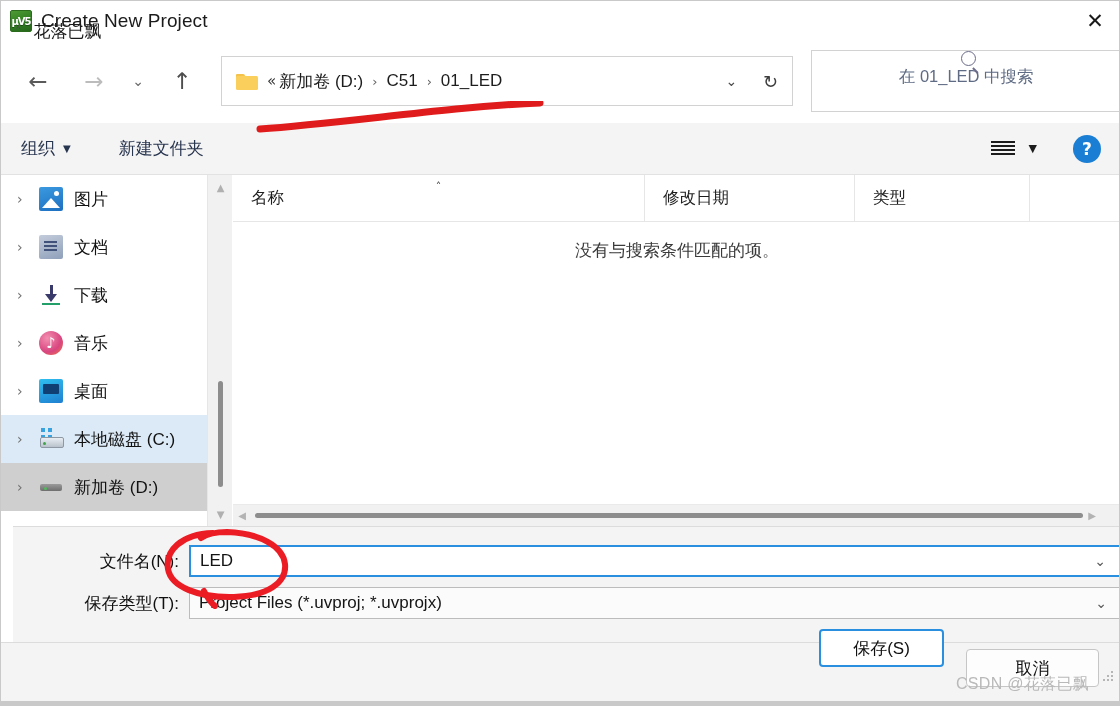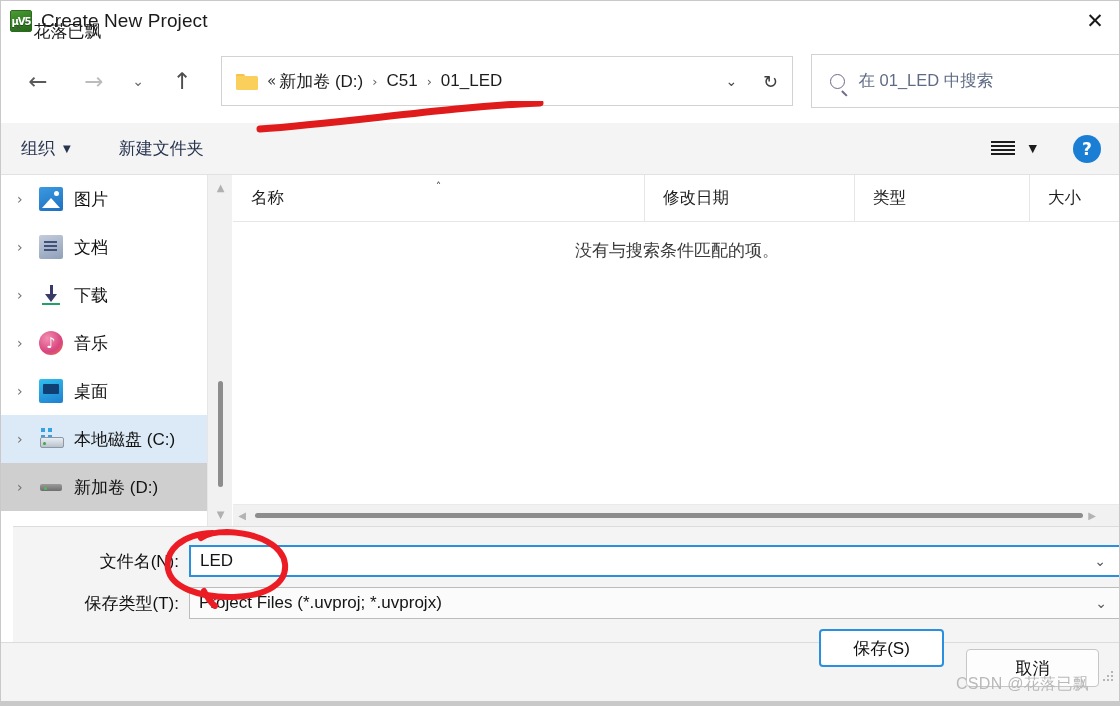--- a/index.html
+++ b/index.html
@@ -95,24 +95,24 @@
     width: 34px; height: 46px; display: flex; align-items: center; justify-content: center;
     color: #4a4a4a; font-size: 14px; cursor: pointer; font-family: "DejaVu Sans", sans-serif;
   }
   .addr-refresh {
     width: 44px; height: 46px; display: flex; align-items: center; justify-content: center;
     color: #3d3d3d; font-size: 18px; cursor: pointer; font-family: "DejaVu Sans", sans-serif;
   }
 
   .searchbox {
     margin-left: 18px;
-    width: 312px; height: 54px;
+    width: 312px; height: 62px;
     border: 1px solid #d2d2d2;
     background: #ffffff;
-    display: flex; align-items: center; cursor: text;
+    display: flex; align-items: center; cursor: text; flex-direction: column;
   }
   .search-ico {
     width: 15px; height: 15px; margin-left: 18px; margin-right: 13px; flex: none;
     border: 1.7px solid #6b6b8a; border-radius: 50%; position: relative;
   }
   .search-ico:after {
     content: ""; position: absolute; right: -5px; bottom: -4px;
     width: 7px; height: 1.7px; background: #6b6b8a;
     transform: rotate(45deg); transform-origin: left center;
   }
@@ -480,23 +480,20 @@
         <div class="colh c-name">
           <span class="sort-caret">˄</span>
           <span>名称</span>
         </div>
         <div class="colh c-date">
           <span>修改日期</span>
         </div>
         <div class="colh c-type">
           <span>类型</span>
         </div>
-        <div class="colh c-size">
-          <span>大小</span>
-        </div>
       </div>
       <div class="emptymsg">没有与搜索条件匹配的项。</div>
       <div class="hscroll">
         <div class="hs-arrow">◀</div>
         <div class="hs-thumb"></div>
         <div class="hs-arrow">▶</div>
       </div>
     </div>
   </div>
 

